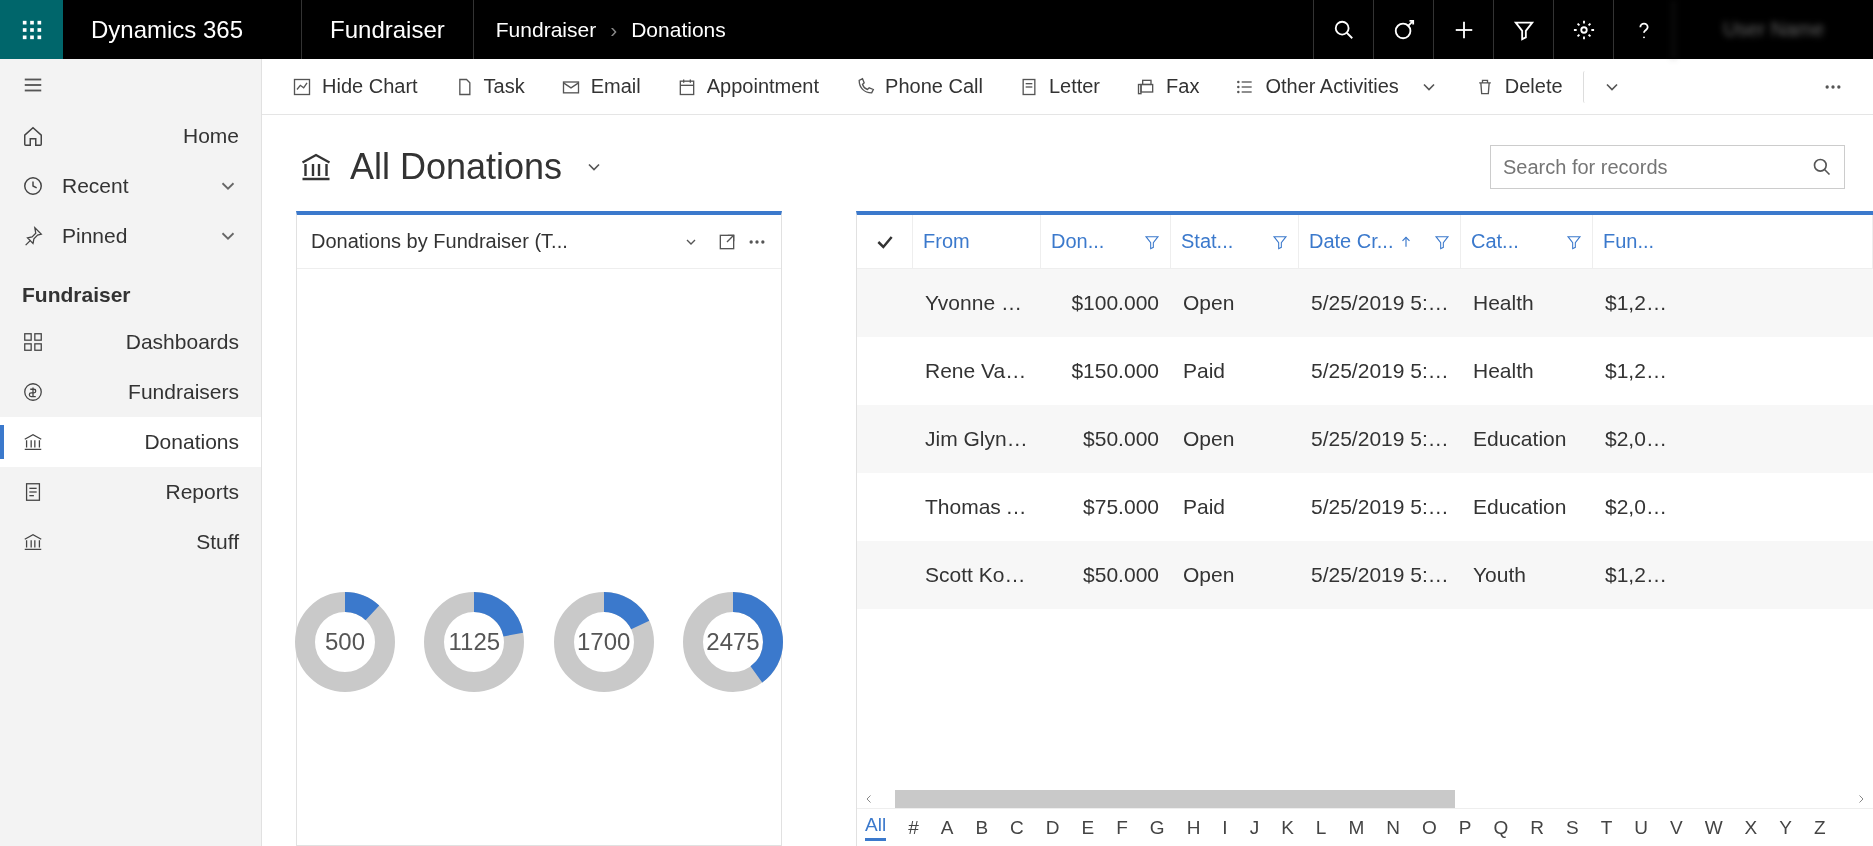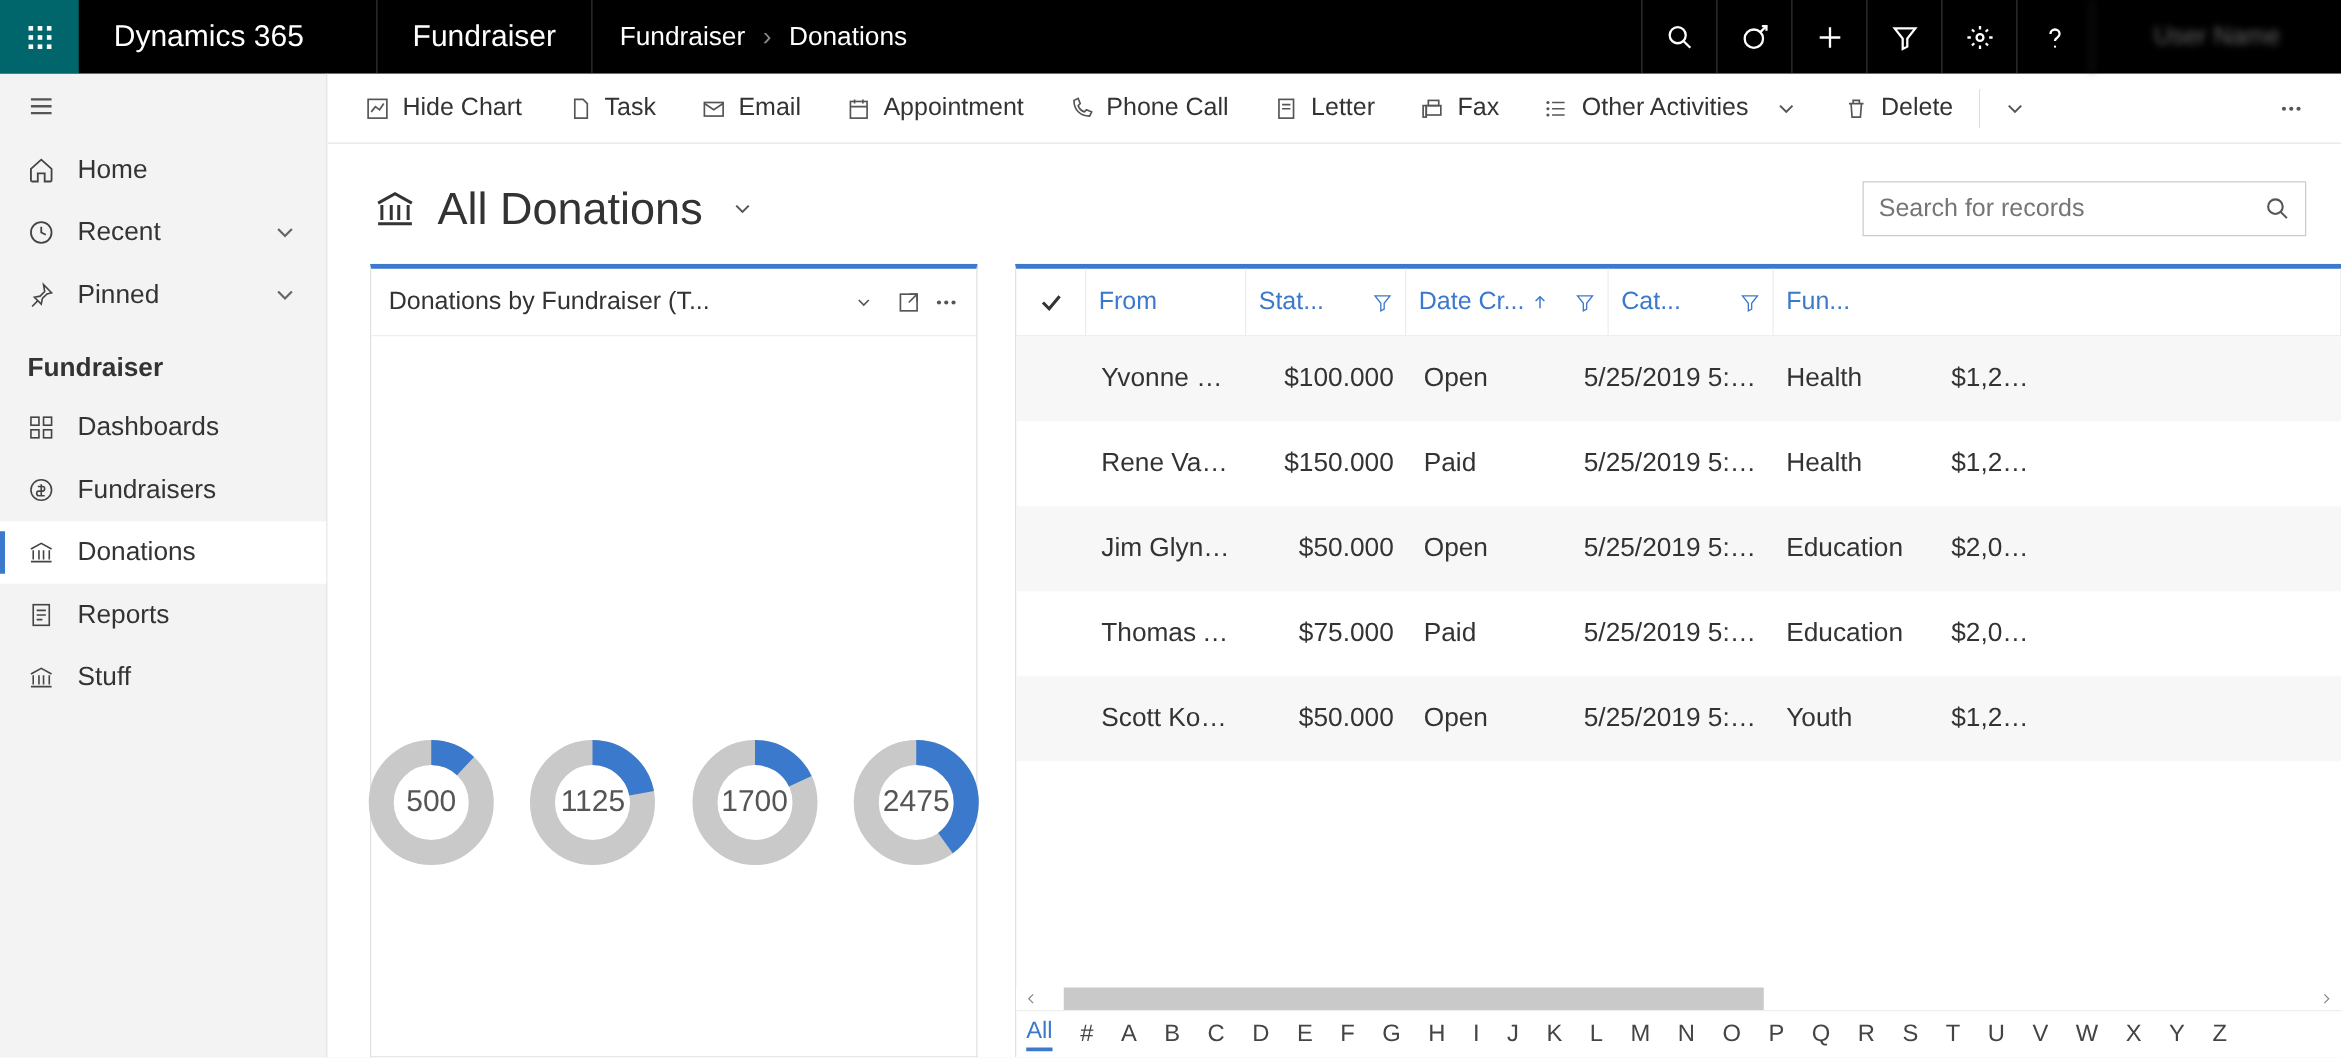--- a/index.html
+++ b/index.html
@@ -15,21 +15,21 @@
   .top-spacer { flex:1; }
   .top-icons { display:flex; align-items:stretch; }
   .top-icons .cell { width:60px; display:flex; align-items:center; justify-content:center; border-left:1px solid #333; cursor:pointer;}
   .top-icons .wide { width:200px; font-size:20px; color:#666; filter:blur(3px);}
   .top-icons svg, .waffle svg { stroke:#fff; fill:none; }
 
   
   .shell { display:flex; height: calc(846px - 59px); }
   .sidebar { width: 262px; background:#f3f3f3; border-right:1px solid #e1e1e1; display:flex; flex-direction:column; font-size:21px;}
   .hamburger { height:52px; display:flex; align-items:center; padding-left:22px; cursor:pointer;}
-  .nav-item { height:50px; display:flex; align-items:center; padding:0 22px; gap:18px; cursor:pointer; position:relative;}
+  .nav-item { height:50px; display:flex; align-items:center; padding:0 22px; gap:18px; cursor:pointer; position:relative;justify-content:space-between;}
   .nav-item .chev { margin-left:auto; }
   .nav-group-title { padding: 22px 22px 10px 22px; font-weight:600; font-size:21px;}
   .nav-item.active { background:#fff; }
   .nav-item.active::before { content:""; position:absolute; left:0; top:8px; bottom:8px; width:4px; background:#3b79cc; }
   .nav-item svg { stroke:#444; fill:none; width:22px; height:22px; }
 
   
   .main { flex:1; display:flex; flex-direction:column; background:#fff;}
   .cmdbar { height:56px; border-bottom:1px solid #e5e5e5; display:flex; align-items:center; padding:16px 14px; gap:4px; font-size:20px; color:#333;}
   .cmd { display:flex; align-items:center; gap:10px; padding:6px 16px; cursor:pointer; border-radius:2px;}
@@ -46,21 +46,21 @@
   
   .content { flex:1; display:flex; gap:30px; padding:0 0 0 34px; overflow:hidden;}
   .chart-pane { width:486px; background:#fff; border:1px solid #e1e1e1; border-top:4px solid #3b79cc; display:flex; flex-direction:column;}
   .chart-pane .hdr { height:54px; display:flex; align-items:center; padding:0 14px; font-size:20px; border-bottom:1px solid #eee;}
   .chart-pane .hdr .ttl { flex:1; overflow:hidden; text-overflow:ellipsis; white-space:nowrap;}
   .chart-pane .body { flex:1; display:flex; align-items:center; justify-content:space-between; gap:14px; padding-top:170px;}
   .donut-wrap { position:relative; width:112px; height:112px; margin:0 -8px;}
   .donut-wrap svg { position:absolute; inset:0; }
   .donut-wrap .lbl { position:absolute; inset:0; display:flex; align-items:center; justify-content:center; font-size:24px; color:#555;}
 
-  .grid-pane { flex:1; background:#fff; border-top:4px solid #3b79cc; border-left:1px solid #e1e1e1; display:flex; flex-direction:column; min-width:0;}
+  .grid-pane { flex:1; background:#fff; border-top:4px solid #3b79cc; border-left:1px solid #e1e1e1; display:flex; flex-direction:column; min-width:0;margin-left:44px;}
   .grid-head { display:flex; height:54px; border-bottom:1px solid #eee; font-size:20px; color:#3b79cc;}
   .gh { display:flex; align-items:center; padding:0 10px; border-right:1px solid #eee; gap:6px; overflow:hidden; white-space:nowrap;}
   .gh .txt{ overflow:hidden; text-overflow:ellipsis;}
   .gh.check{ width:56px; justify-content:center; color:#333;}
   .gh svg.filter { width:16px; height:16px; stroke:#3b79cc; fill:none; margin-left:auto;}
   .gh svg.sort { width:14px; height:14px; stroke:#3b79cc; fill:none;}
   .grid-body { flex:1; overflow:auto;}
   .row { display:flex; height:68px; align-items:center; font-size:21px; color:#333;}
   .row:nth-child(odd){ background:#f7f7f7;}
   .cell { padding:0 12px; overflow:hidden; text-overflow:ellipsis; white-space:nowrap;}
@@ -390,20 +390,26 @@
 
       <div class="grid-pane">
         <div class="grid-head">
           <div class="gh check">
               <svg width="20" height="20" viewBox="0 0 24 24" style="stroke:#333;fill:none">
                 <polyline points="4 12 10 18 20 6" stroke-width="3"></polyline>
               </svg>
             </div>
           <div class="gh" style="width:128px">
               <span class="txt">From</span>
+            </div>
+          <div class="gh" style="width:130px">
+              <span class="txt">Don...</span>
+              <svg class="filter" viewBox="0 0 24 24">
+                <polygon points="3 4 21 4 14 13 14 20 10 22 10 13 3 4" stroke-width="1.6"></polygon>
+              </svg>
             </div>
           <div class="gh" style="width:128px">
               <span class="txt">Stat...</span>
               <svg class="filter" viewBox="0 0 24 24">
                 <polygon points="3 4 21 4 14 13 14 20 10 22 10 13 3 4" stroke-width="1.6"></polygon>
               </svg>
             </div>
           <div class="gh" style="width:162px">
               <span class="txt">Date Cr...</span>
               <svg class="sort" viewBox="0 0 24 24">

